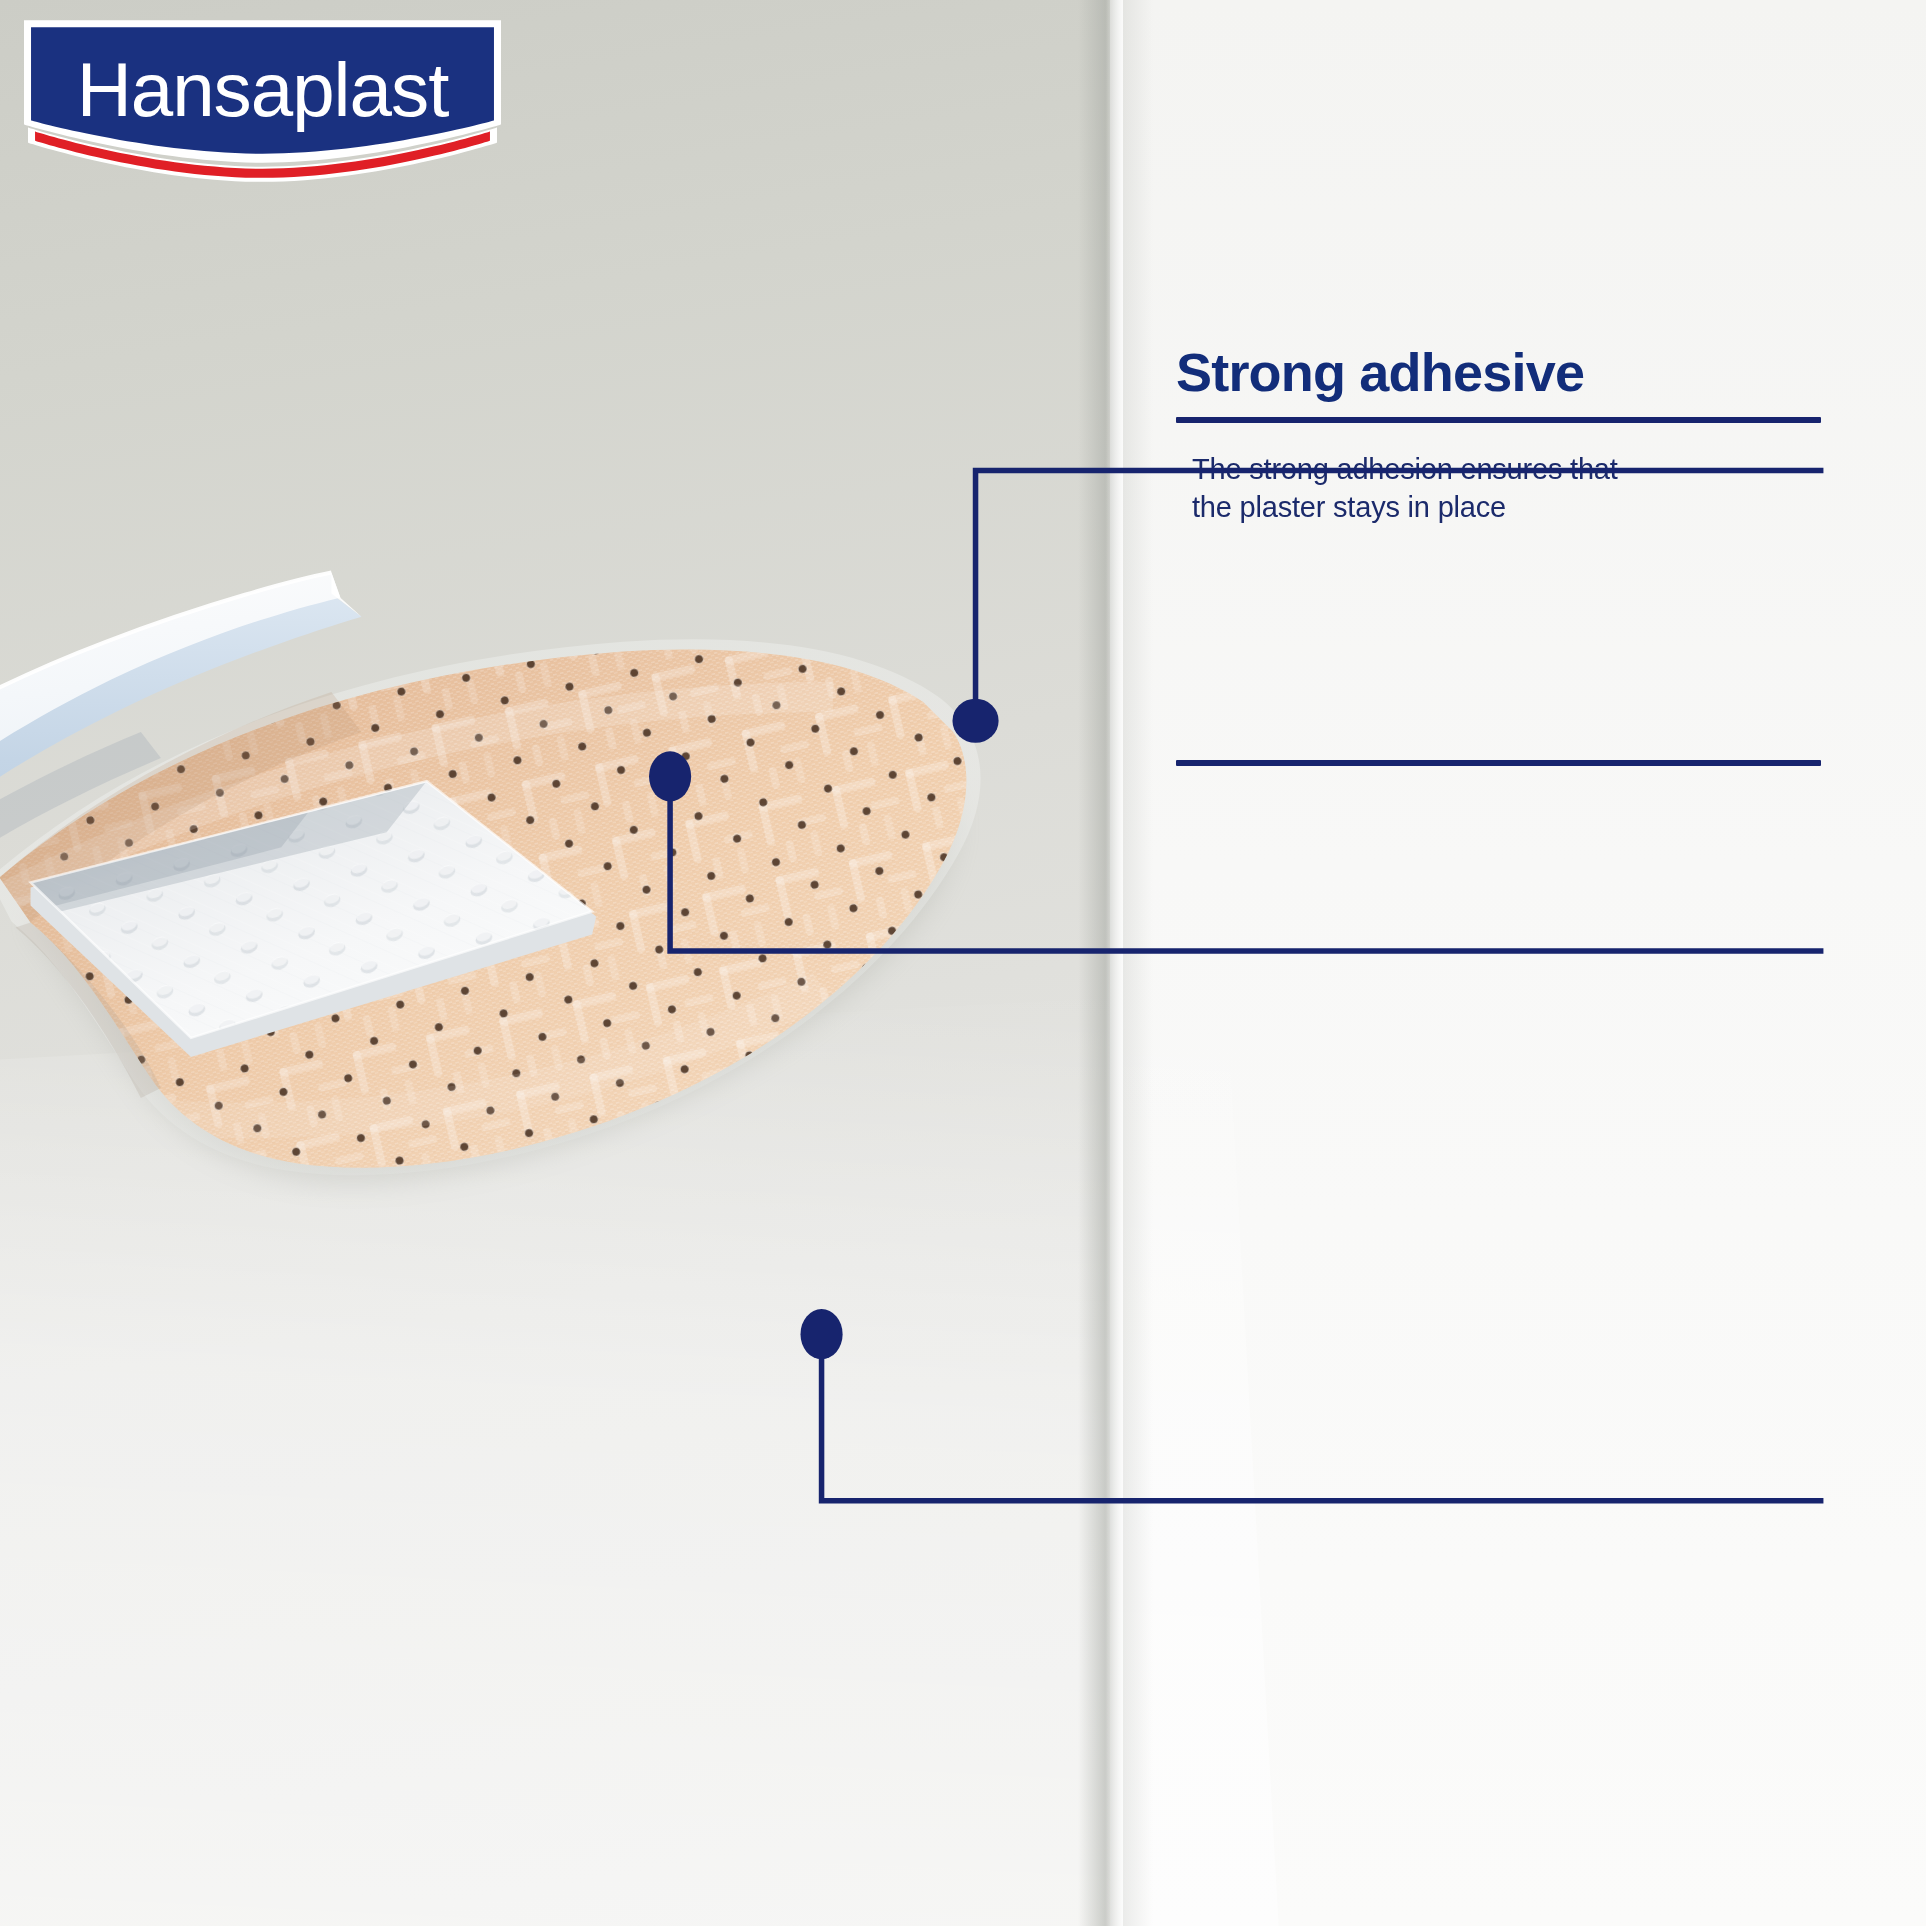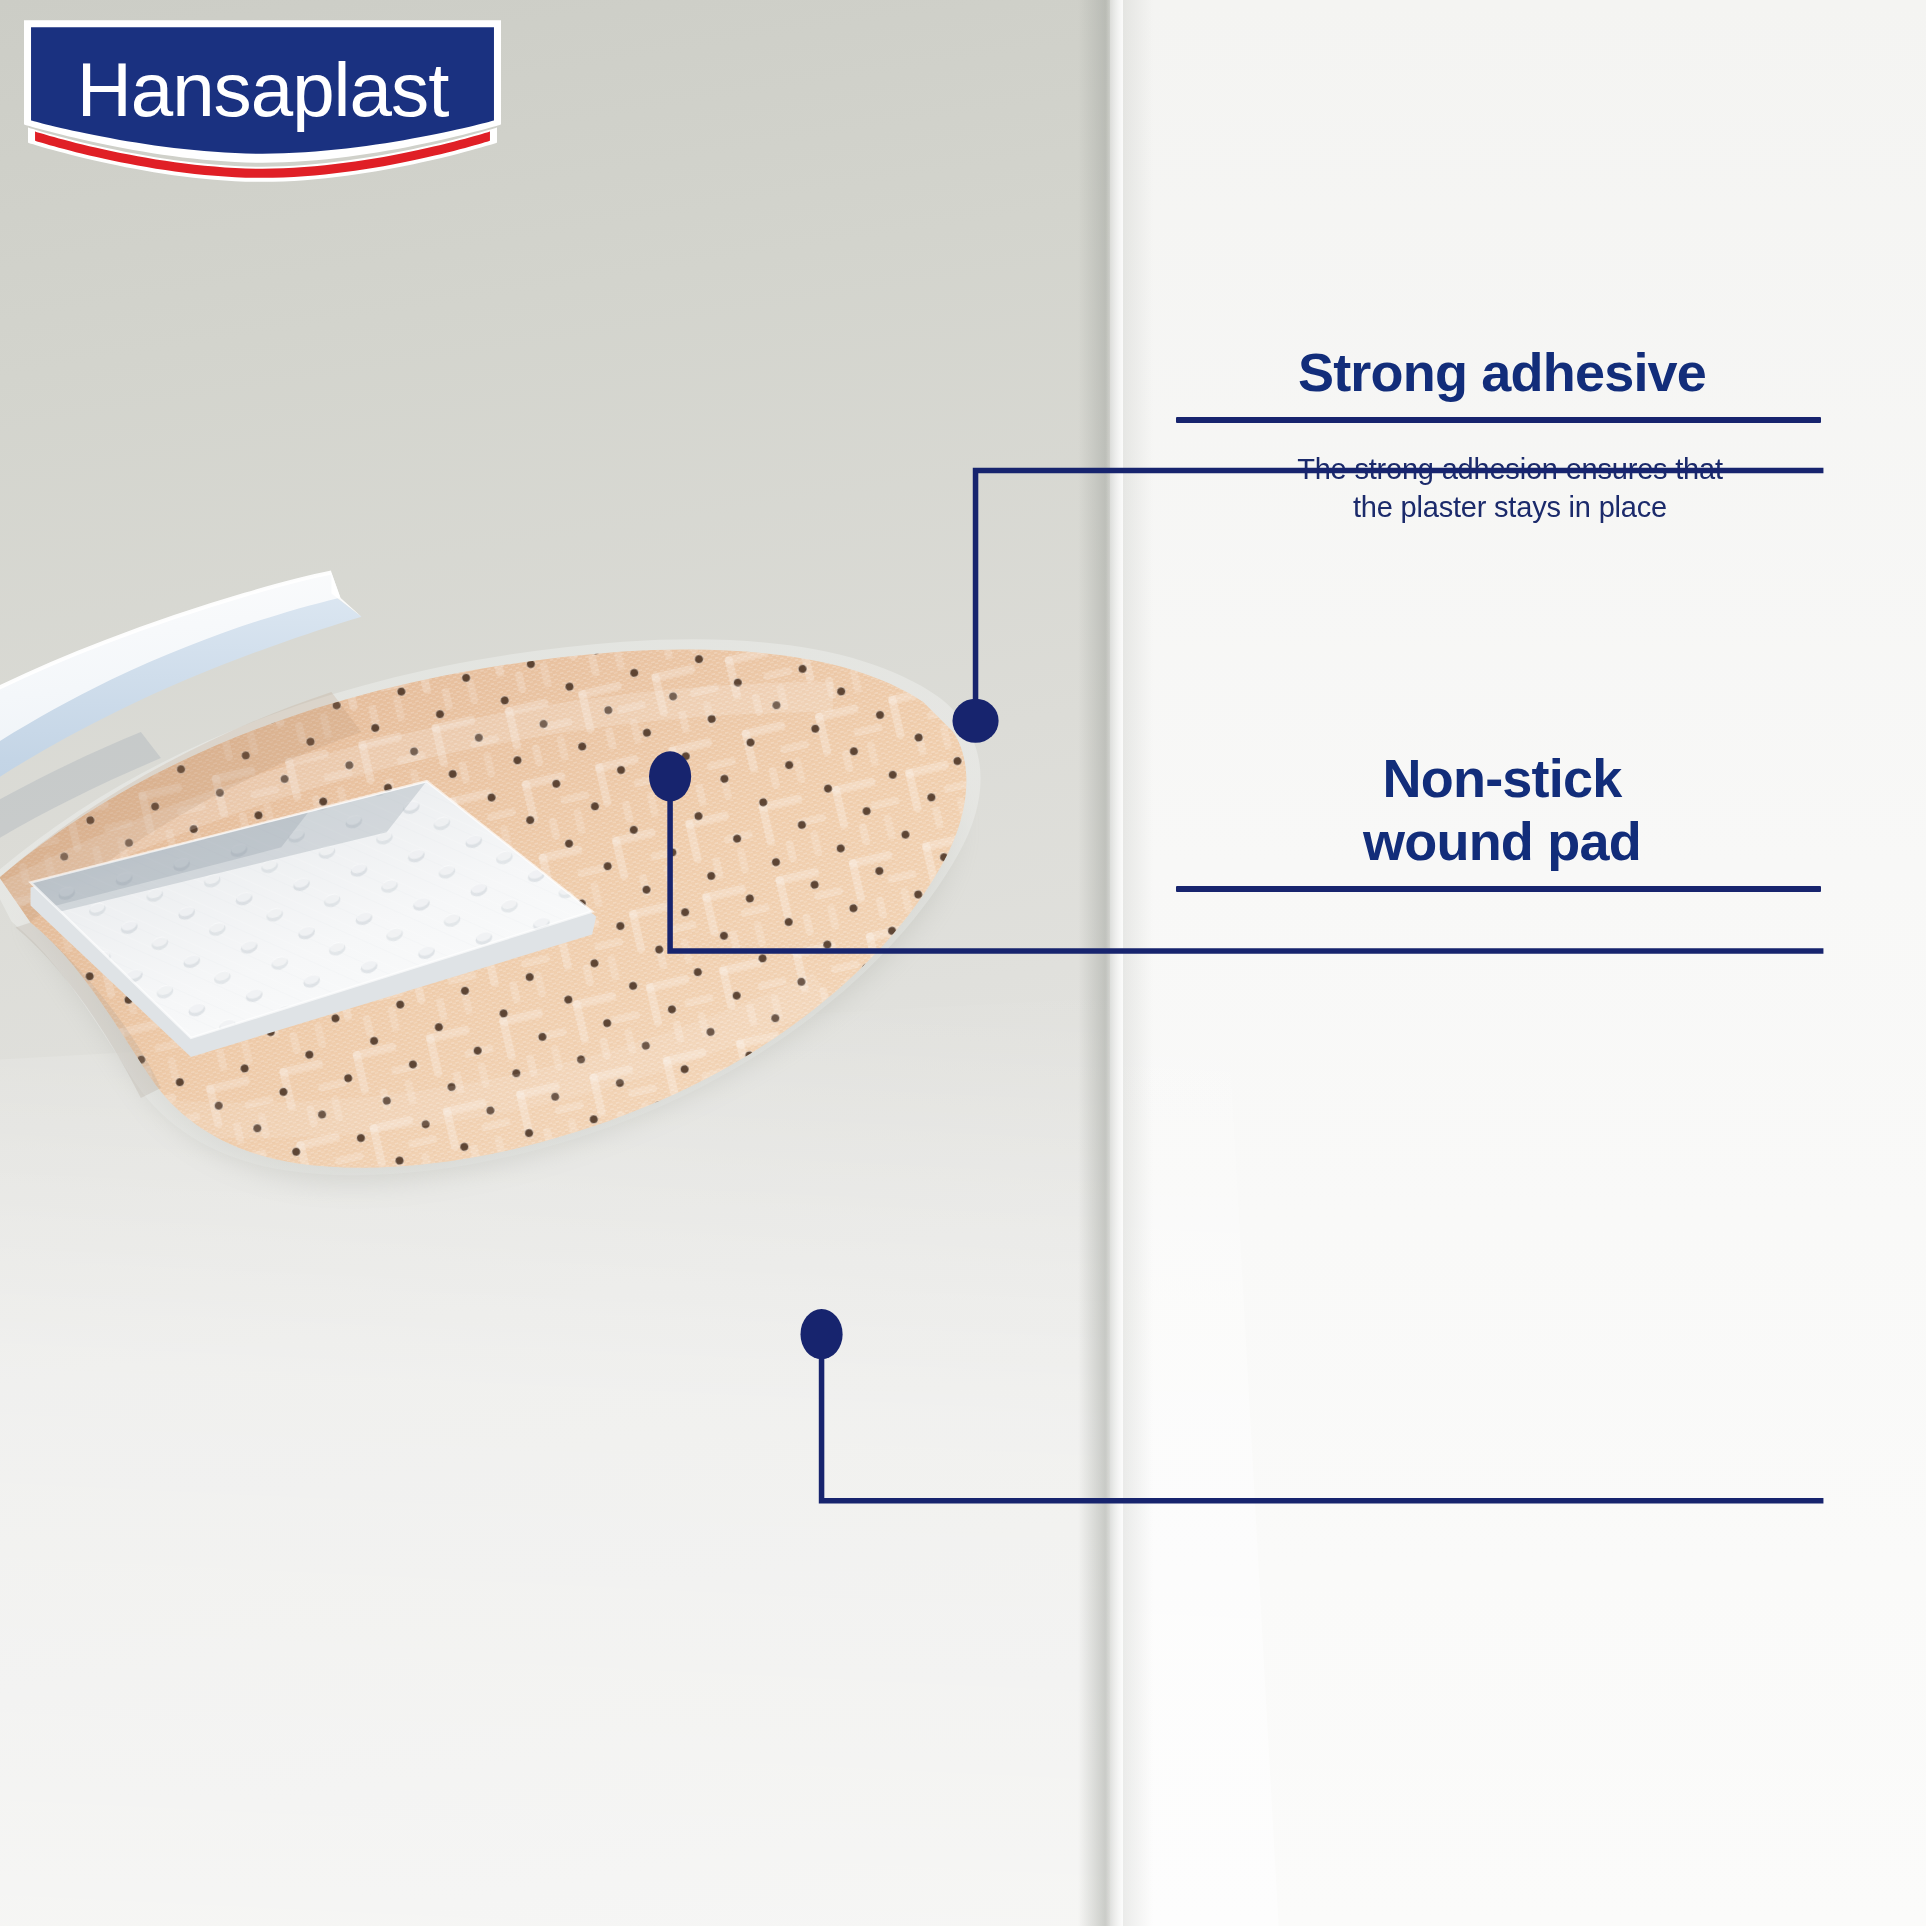--- a/index.html
+++ b/index.html
@@ -37,21 +37,21 @@
 
   
   .logo{position:absolute;left:24px;top:20px;width:477px;height:166px;}
   .logo svg{display:block;width:100%;height:100%;}
 
   
   .product{position:absolute;left:-120px;top:381px;width:1314px;height:1033px;}
   .product svg{display:block;width:100%;height:100%;}
 
   
-  .feature{position:absolute;left:1176px;width:652px;text-align:center;}
+  .feature{position:absolute;left:1176px;width:652px;}
   .feature h2{
     margin:0;
     font-size:54px;
     line-height:1.17;
     font-weight:bold;
     color:#122d7a;
     letter-spacing:-0.8px;
     white-space:pre-line;
   }
   .rule{
@@ -299,22 +299,20 @@
   </div>
 
   <div class="feature" id="f1">
     <h2>Strong adhesive</h2>
     <div class="rule"></div>
     <p>The strong adhesion ensures that
 the plaster stays in place</p>
   </div>
 
   <div class="feature" id="f2">
-    <h2>Non-stick
-wound pad</h2>
     <div class="rule"></div>
   </div>
 
 
   <div class="connectors">
     <svg viewBox="0 0 3840 3840" xmlns="http://www.w3.org/2000/svg">
       <g fill="none" stroke="#17246e" stroke-width="11" stroke-linecap="square">
 
         <path d="M1945 1430 L1945 938 L3630 938"></path>
 

